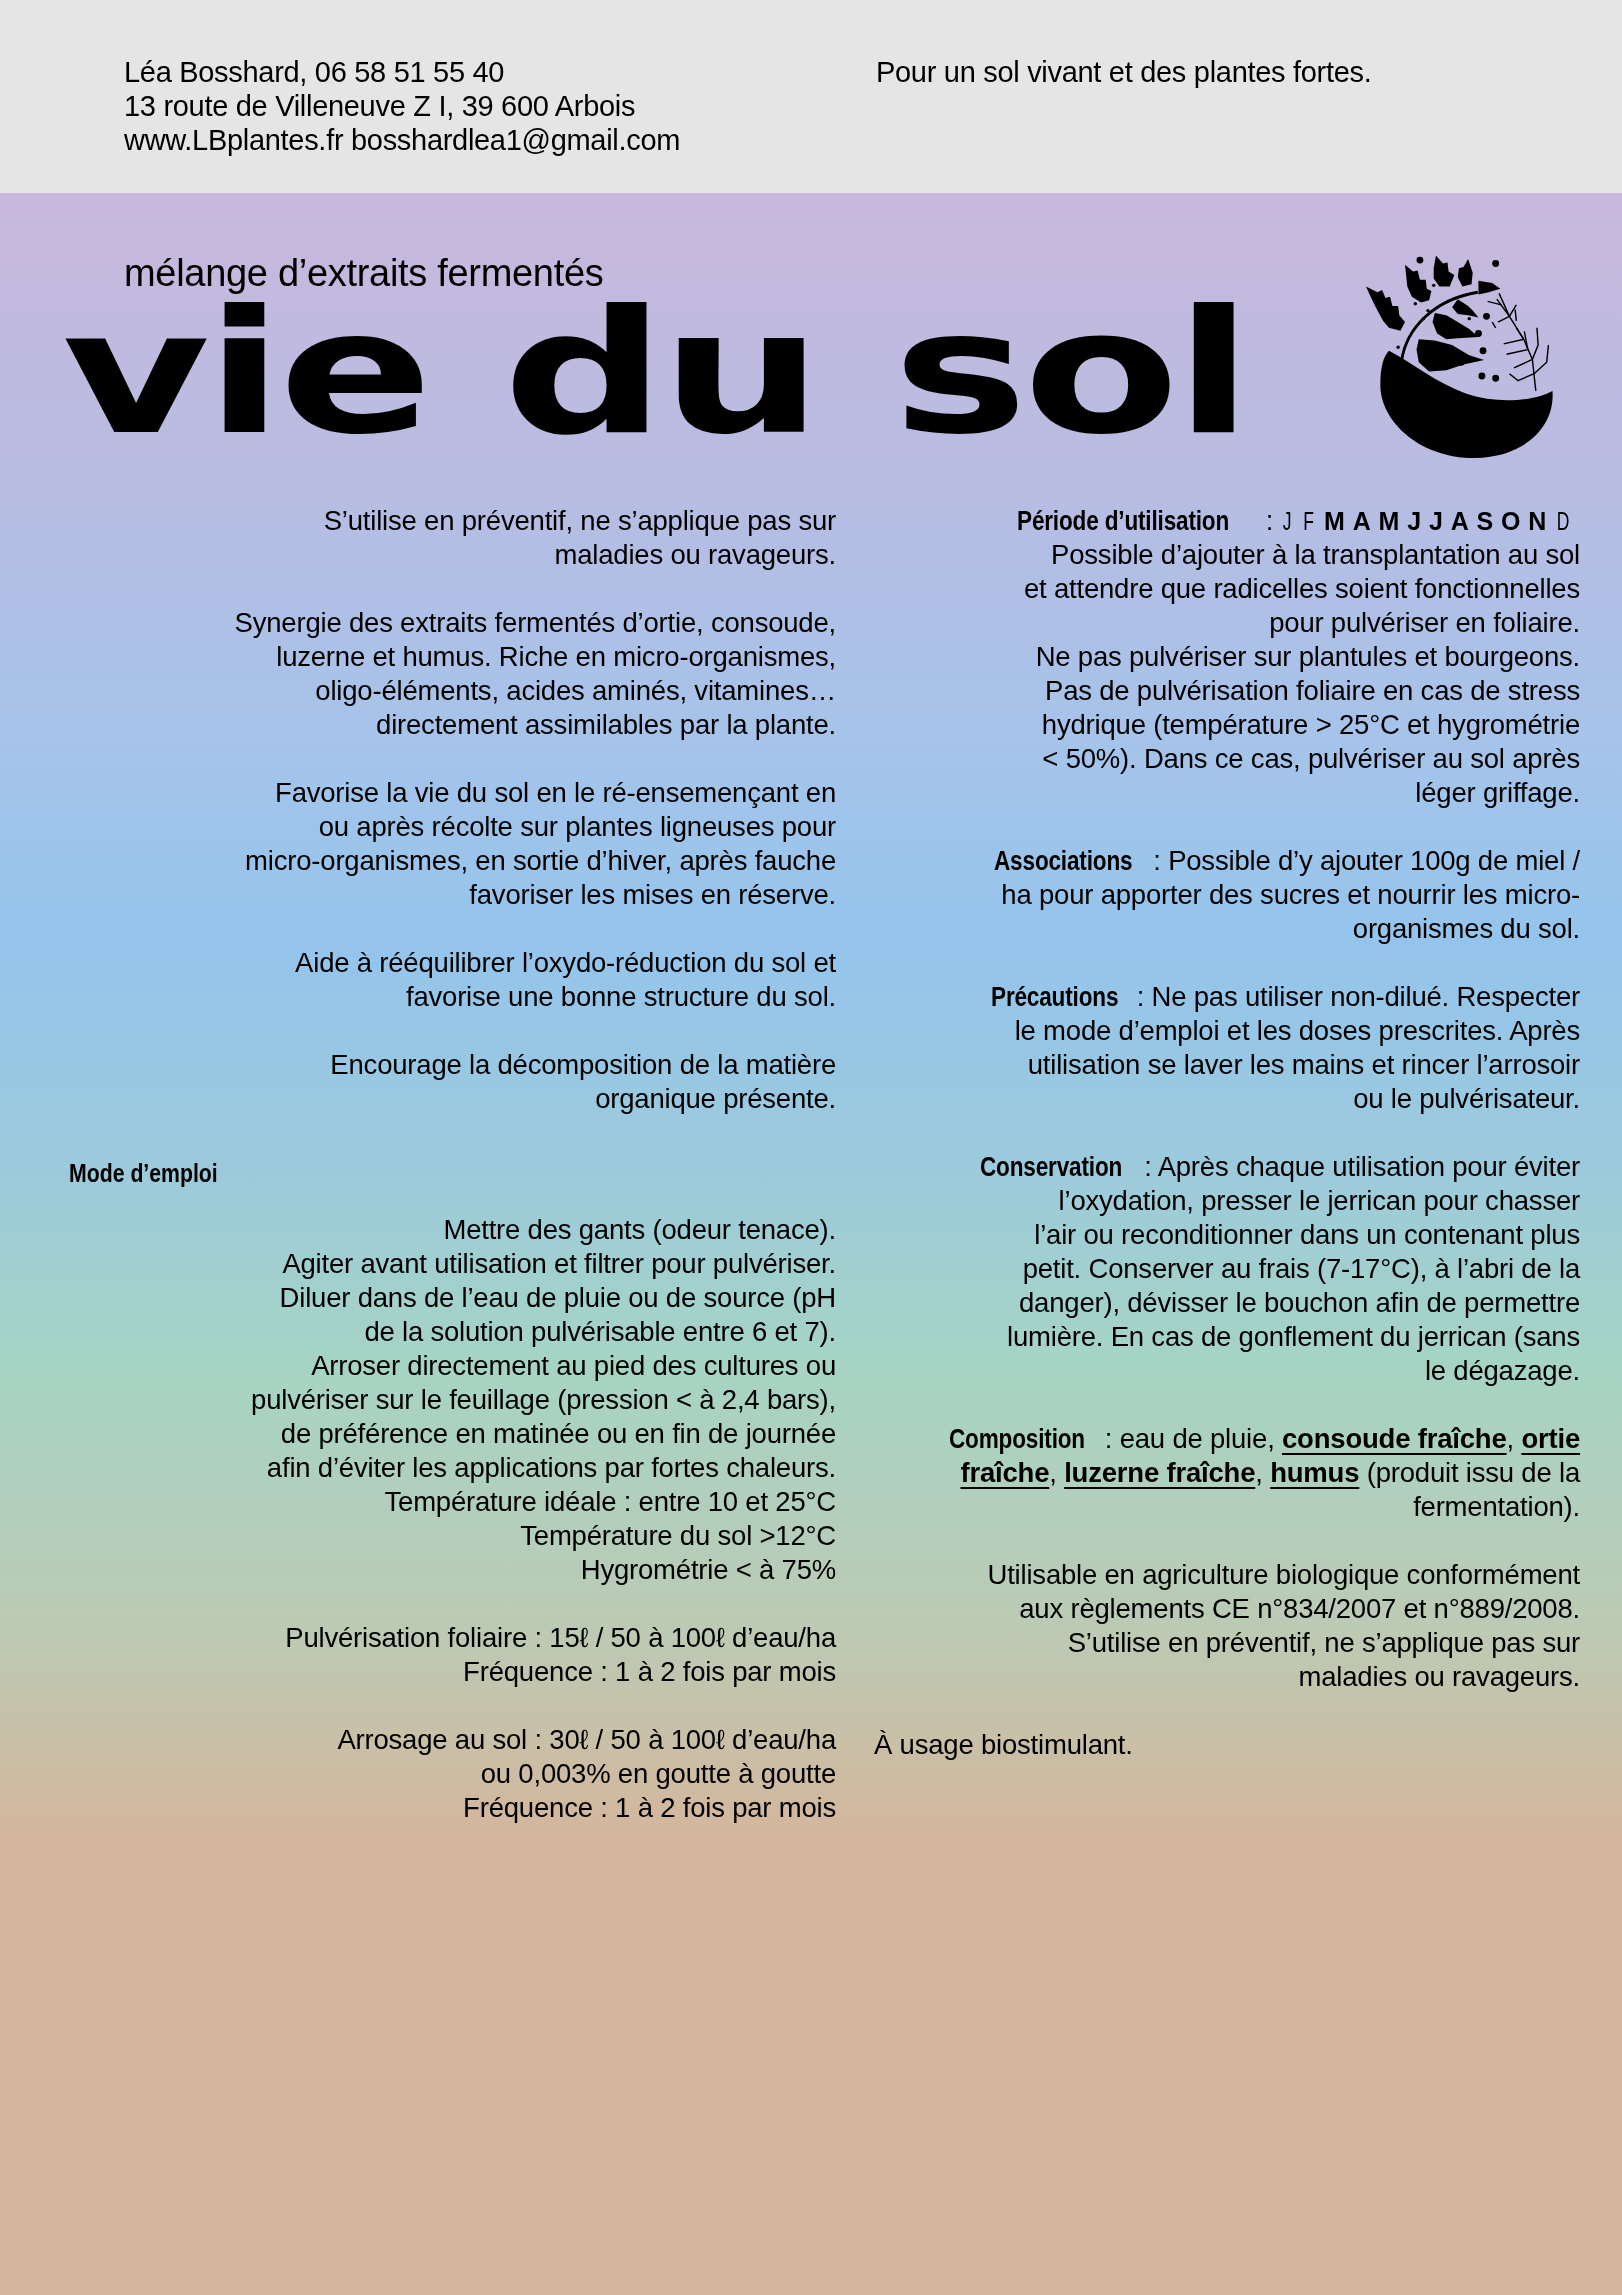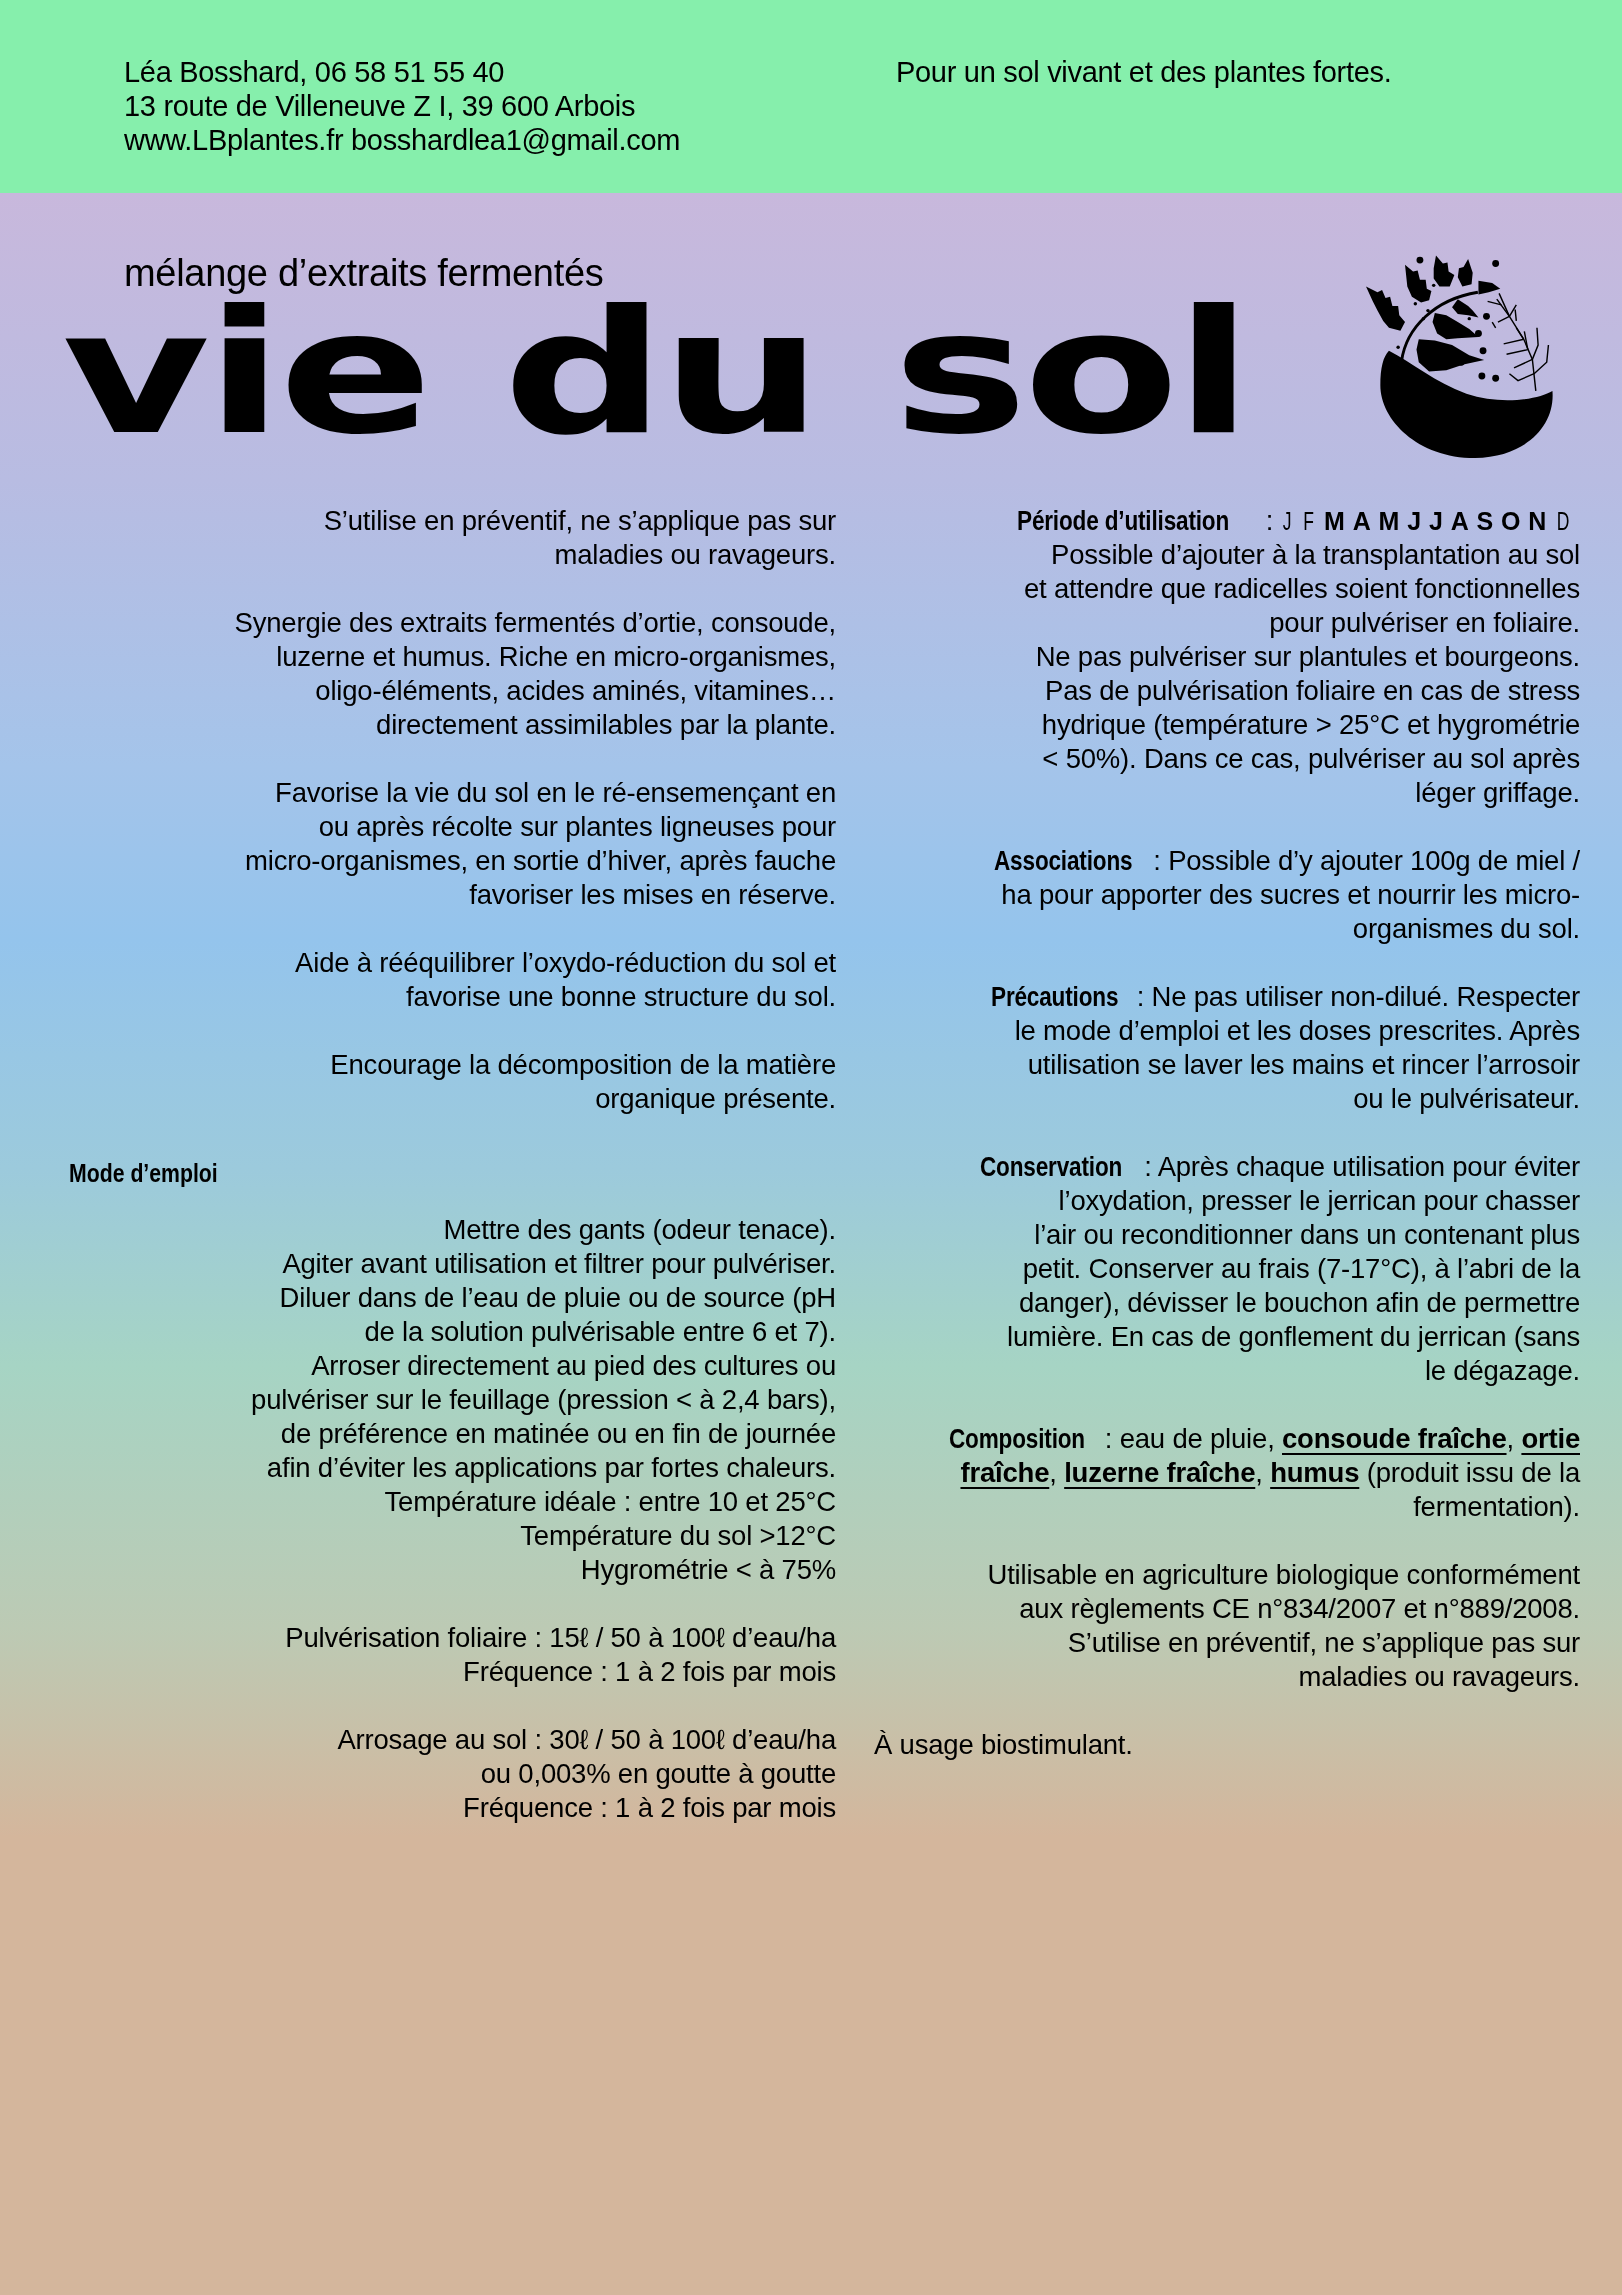--- a/index.html
+++ b/index.html
@@ -2,25 +2,25 @@
 <html style="font-size:9.2px"><head>
 <meta charset="utf-8">
 <style>
   html, body { margin: 0; padding: 0; }
   body {
     width: 1623px; height: 2295px; position: relative; overflow: hidden;
     font-family: "Liberation Sans", sans-serif; color: #000;
     background: #fff;
   }
   .header {
-    position: absolute; left: 0; top: 0; width: 1623px; height: 193px; background: #86efac;
+    position: absolute; left: 0; top: 0; width: 1623px; height: 193px; background: #e5e5e5;
   }
   .contact { position: absolute; left: 124px; top: 55px; font-size: 29px; line-height: 34px; letter-spacing: -0.3px; }
   .contact div { white-space: nowrap; }
-  .tagline { position: absolute; left: 896px; top: 55px; font-size: 29px; line-height: 34px; white-space: nowrap; letter-spacing: -0.3px; }
+  .tagline { position: absolute; left: 876px; top: 55px; font-size: 29px; line-height: 34px; white-space: nowrap; letter-spacing: -0.3px; }
 
   .panel {
     position: absolute; left: 0; top: 193px; width: 1623px; height: 2103px;
     background: linear-gradient(to bottom,
       #c8b8dc 0px,
       #b8bce2 287px,
       #a4c4ea 574px,
       #94c4ec 748px,
       #9ccadc 976px,
       #a6d4c4 1173px,

